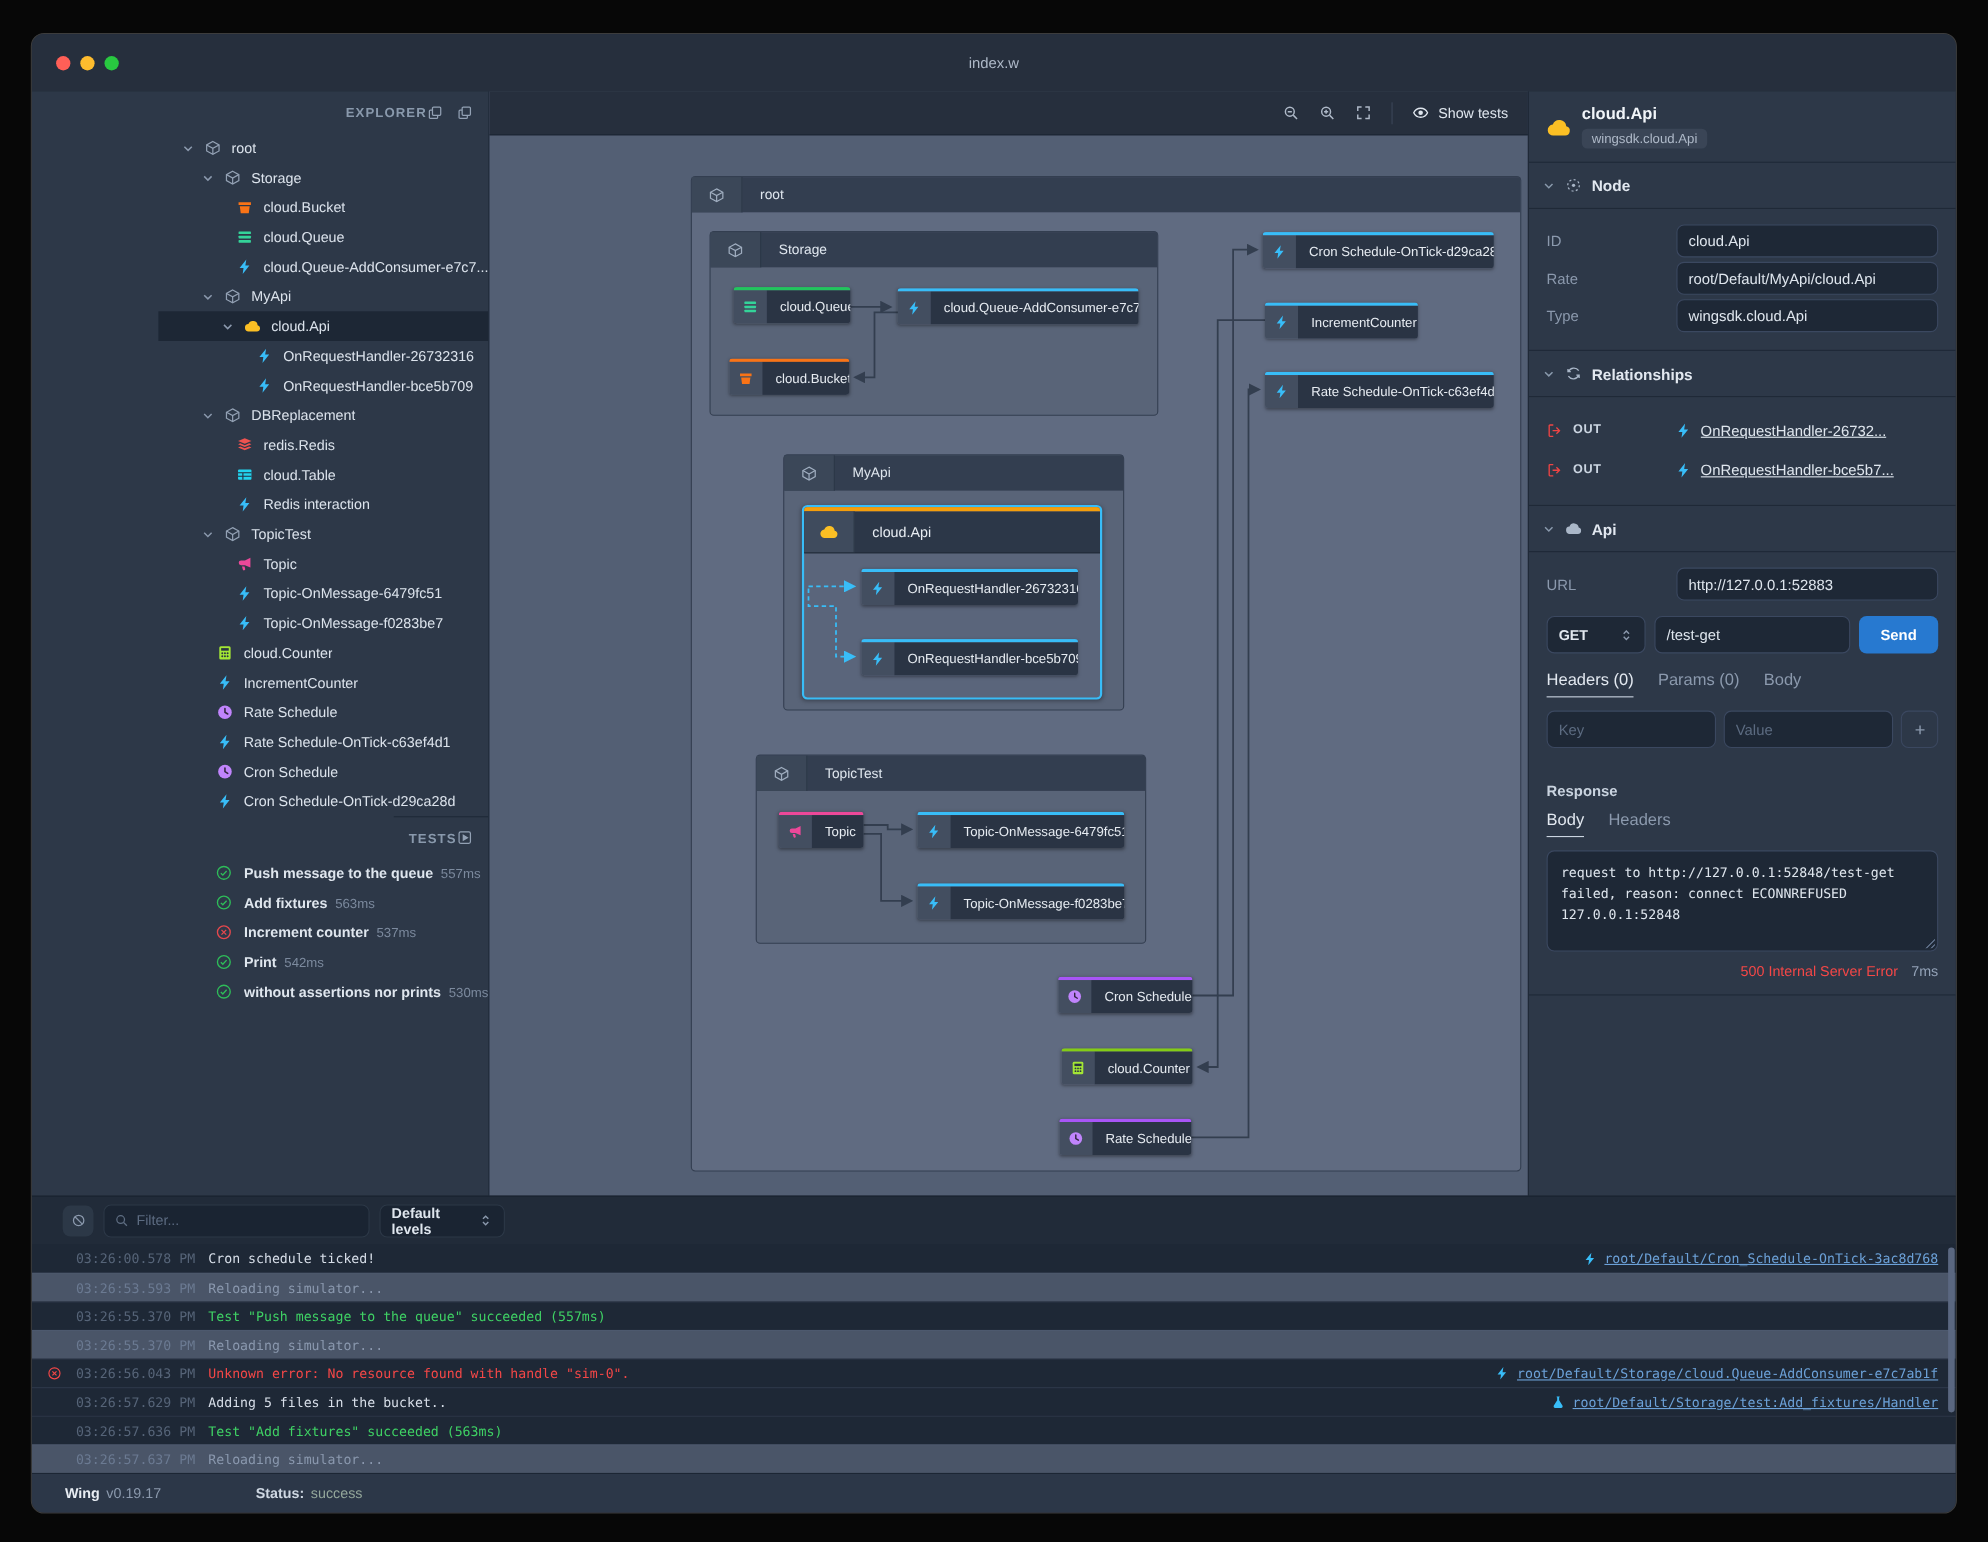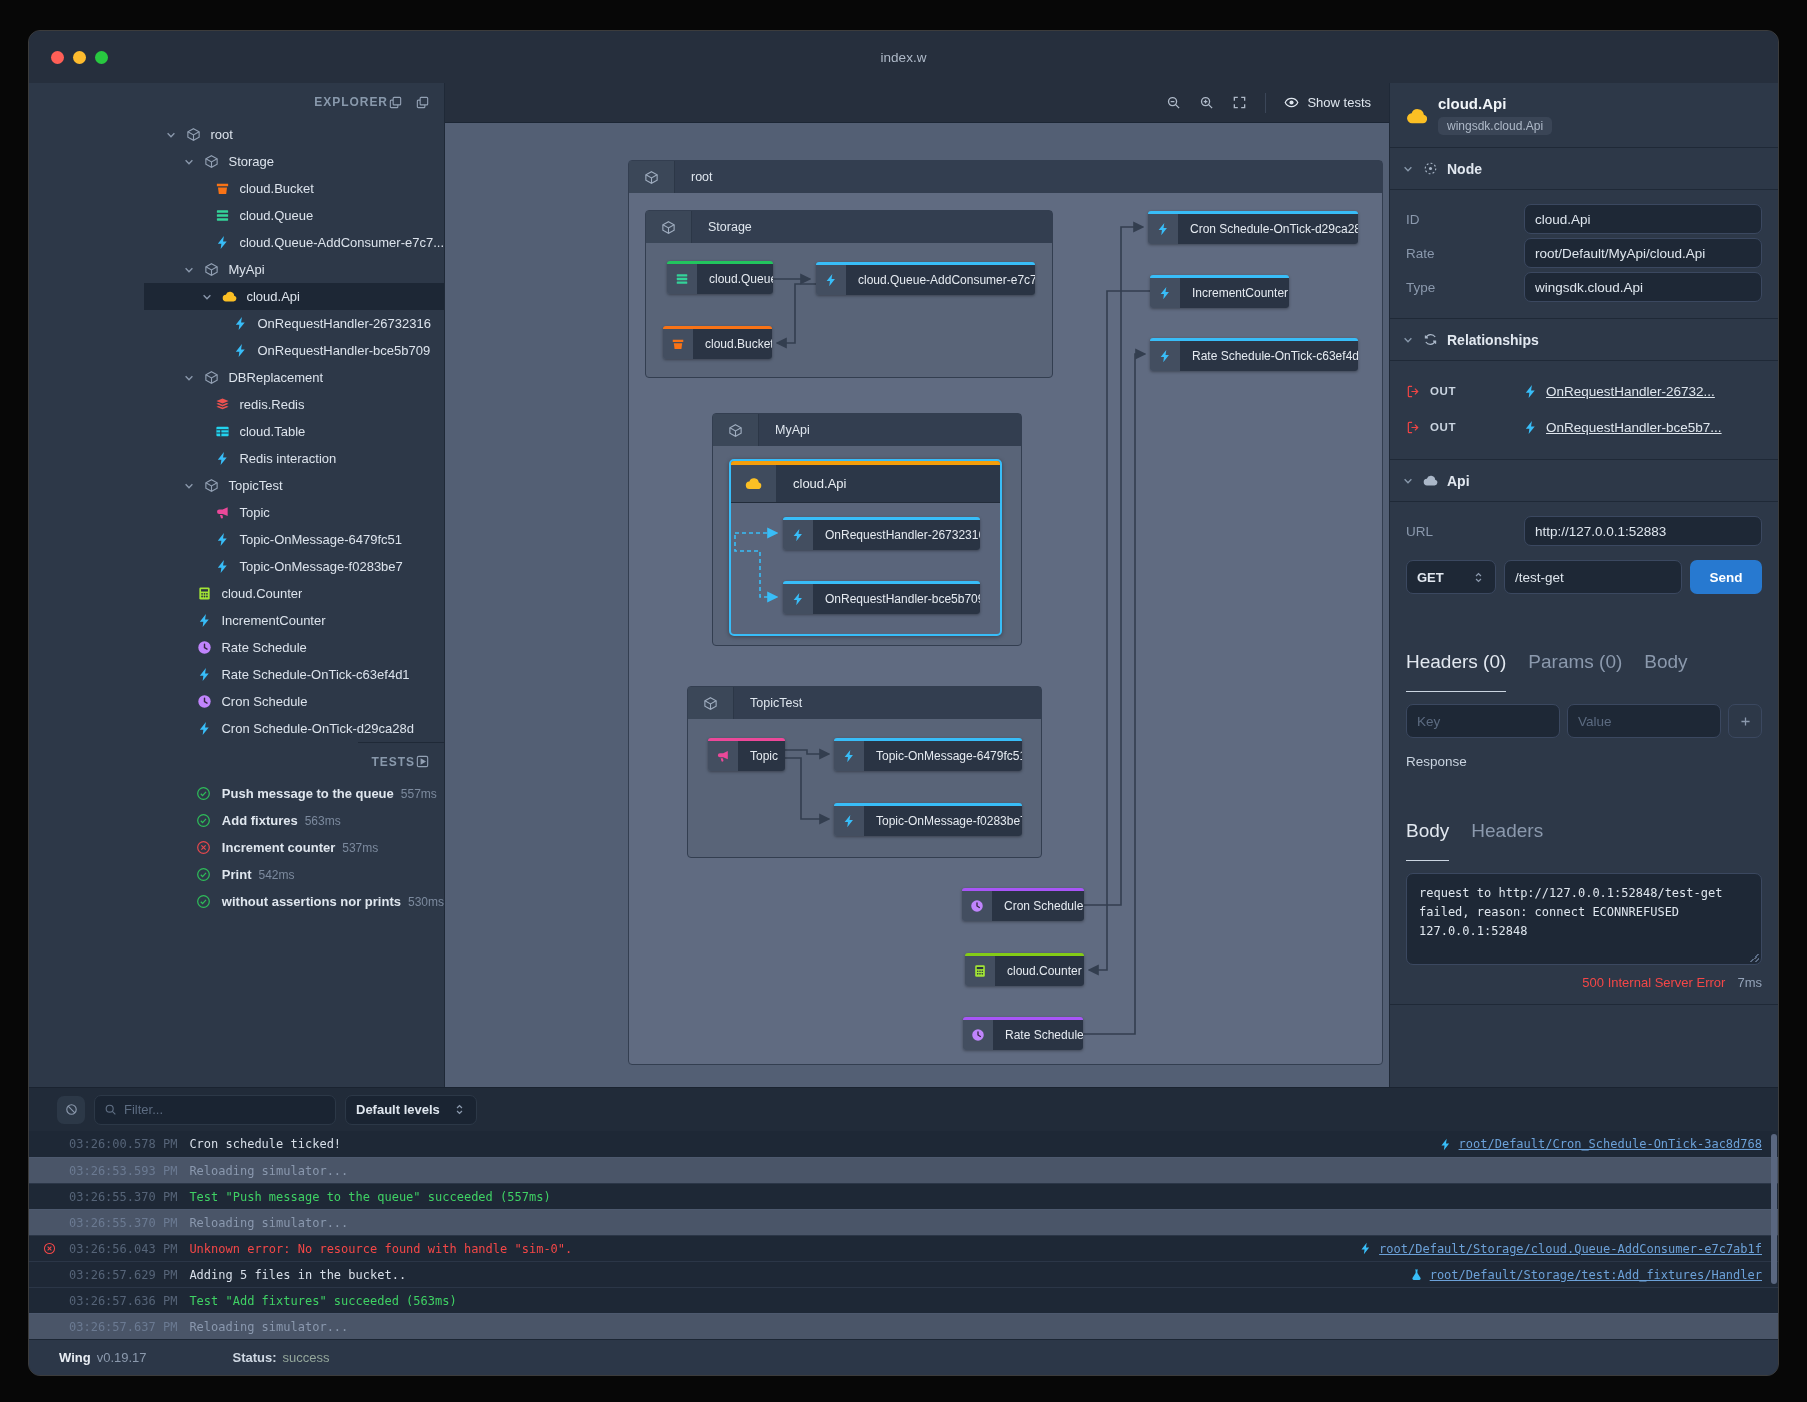--- a/index.html
+++ b/index.html
@@ -87,37 +87,37 @@
   .rrow .ic.bolt{color:var(--blue)}
   .rrow .tgt{margin-left:8px;color:#dfe6ee;white-space:nowrap;overflow:hidden;text-overflow:ellipsis;text-decoration:underline;}
   .mrow{display:flex;align-items:center;gap:8px;margin-top:12px;}
   .method{width:90px;height:34px;background:#1e2836;border:1px solid #3b4860;border-radius:7px;display:flex;align-items:center;justify-content:space-between;padding:0 10px;color:#e2e8f0;font-weight:bold;font-size:13px;}
   .method .ic{color:#8b99ad}
   input.pinput,input.kv{height:34px;background:#1e2836;border:1px solid #3b4860;border-radius:7px;color:#dfe6ee;font-size:13.5px;padding:0 10px;font-family:"Liberation Sans",sans-serif;outline:none;}
   input::placeholder{color:#5c6b81}
   .pinput{flex:1;min-width:0;}
   .sendbtn{width:72px;height:34px;background:var(--accent-send);border:none;border-radius:7px;color:#fff;font-weight:bold;font-size:13.5px;font-family:"Liberation Sans",sans-serif;}
   .tabs{display:flex;gap:22px;margin-top:16px;}
-  .tab{color:#8b99ad;padding-bottom:18px;font-size:19px;margin-top:41px;}
+  .tab{color:#8b99ad;padding-bottom:6px;font-size:15px;}
   .tab.active{color:#e2e8f0;border-bottom:1.5px solid #cbd5e1;}
   .kvrow{display:flex;gap:7px;margin-top:12px;}
   .kv{flex:1;min-width:0;}
   .plusbtn{width:34px;height:34px;flex:none;background:transparent;border:1px solid #3b4860;border-radius:7px;color:#8b99ad;display:flex;align-items:center;justify-content:center;}
-  .rlabel{margin-top:16px;font-weight:normal;color:#c9d3df;}
+  .rlabel{margin-top:32px;font-weight:bold;color:#c9d3df;}
   .respbox{position:relative;margin-top:12px;background:#1e2836;border:1px solid #3b4860;border-radius:7px;padding:10px 12px;font-family:"DejaVu Sans Mono",monospace;font-size:12px;line-height:1.6;color:#dfe6ee;min-height:92px;}
   .respbox::after{content:"";position:absolute;right:2px;bottom:2px;width:10px;height:10px;background:linear-gradient(135deg,transparent 55%,#5a6a82 55%,#5a6a82 65%,transparent 65%,transparent 78%,#5a6a82 78%,#5a6a82 88%,transparent 88%);}
   .respstatus{margin-top:10px;display:flex;justify-content:flex-end;gap:12px;font-size:13px;}
   .respstatus .code{color:var(--red)}
   .respstatus .dur{color:#94a3b8}
   
   .consolebar{height:44px;flex:none;background:var(--panel-dark);display:flex;align-items:center;gap:9px;padding:0 28px;border-top:1px solid #1a2330;}
   .banbtn{width:28px;height:28px;background:#2c3847;border-radius:7px;display:flex;align-items:center;justify-content:center;color:#8b99ad;flex:none;}
   .filter{width:242px;height:30px;background:#1a2432;border:1px solid #2c3847;border-radius:7px;display:flex;align-items:center;gap:7px;padding:0 9px;color:#5f6e83;}
   .filter input{flex:1;background:transparent;border:none;outline:none;color:#dfe6ee;font-size:13px;font-family:"Liberation Sans",sans-serif;min-width:0;}
-  .levels{width:132px;height:30px;background:#1a2432;border:1px solid #2c3847;border-radius:7px;display:flex;align-items:center;justify-content:space-between;padding:0 10px;color:#dfe6ee;font-size:13px;font-weight:bold;}
+  .levels{width:114px;height:30px;background:#1a2432;border:1px solid #2c3847;border-radius:7px;display:flex;align-items:center;justify-content:space-between;padding:0 10px;color:#dfe6ee;font-size:13px;font-weight:bold;}
   .levels .ic{color:#8b99ad}
   .logs{height:208px;flex:none;position:relative;background:#1e2836;font-family:"DejaVu Sans Mono",monospace;font-size:12px;overflow:hidden;}
   .lrow{height:26px;display:flex;align-items:center;padding:0 16px 0 40px;position:relative;border-top:1px solid rgba(90,105,130,.22);white-space:nowrap;}
   .lrow:first-child{border-top:none}
   .lrow.dim{background:#4a5568;}
   .lrow .erric{position:absolute;left:14px;color:var(--red);}
   .lrow .time{color:#566478;margin-right:12px;}
   .lrow.dim .time{color:#6b7a92}
   .lrow .msg{color:#d8dfe9;}
   .lrow.dim .msg{color:#8a98ae}

